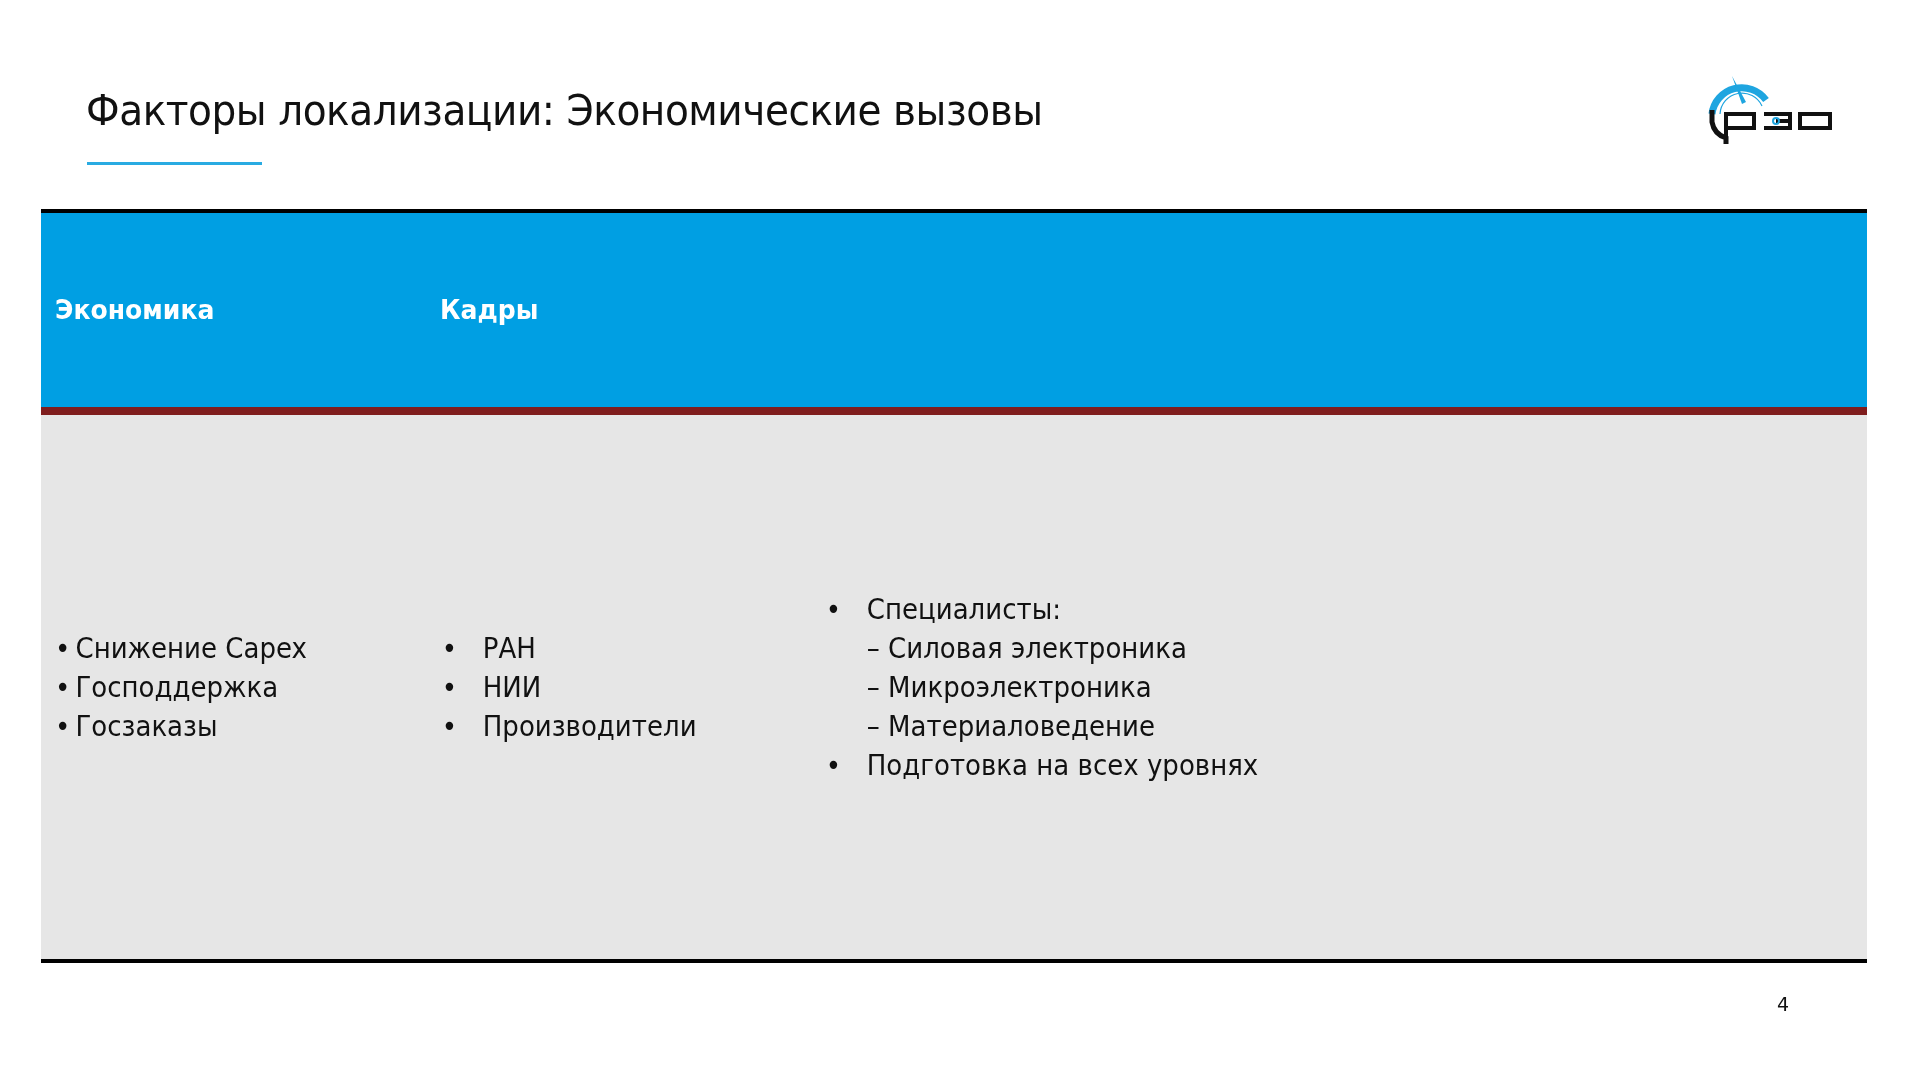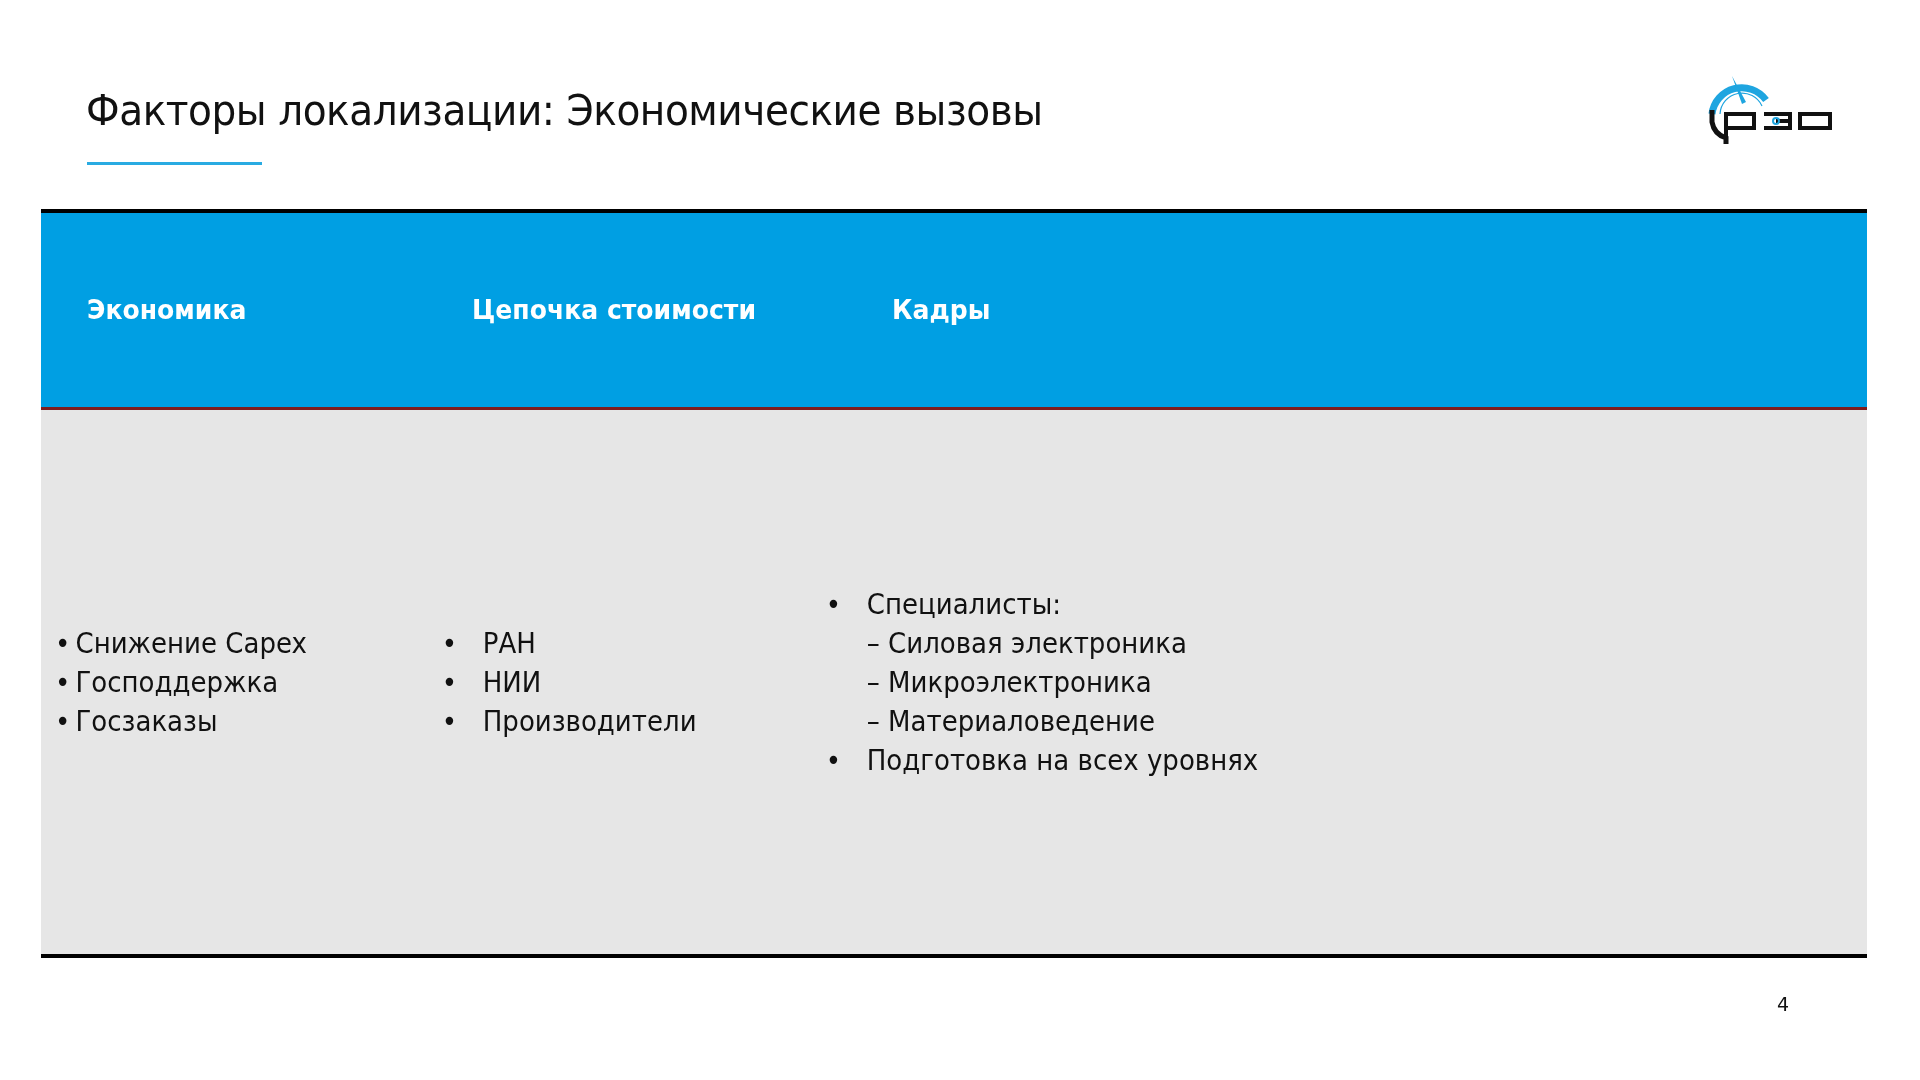--- a/index.html
+++ b/index.html
@@ -51,22 +51,21 @@
     left: 41px;
     top: 209px;
     width: 1826px;
     border-top: 4px solid #000000;
     border-bottom: 4px solid #000000;
   }
   .thead {
     display: flex;
     height: 194px;
     background: #009FE3;
-    border-bottom: 3px solid #7f1d1d;
-    padding-left: 32px;
+    border-bottom: 8px solid #7f1d1d;
   }
   .tbody {
     display: flex;
     height: 544px;
     background: #E6E6E6;
   }
   .col-1 { width: 385px; }
   .col-2 { width: 420px; }
   .col-3 { width: 384px; }
   .col-4 { width: 637px; }
@@ -128,23 +127,20 @@
 
       <rect x="94" y="42" width="30" height="14" fill="none" stroke="#111" stroke-width="4"></rect>
     </svg>
   </div>
 
   <div class="table">
     <div class="thead">
       <div class="th col-1">
         <span>Экономика</span>
       </div>
-      <div class="th col-2">
-        <span>Цепочка стоимости</span>
-      </div>
       <div class="th col-4">
         <span>Кадры</span>
       </div>
     </div>
 
     <div class="tbody">
 
       <div class="td col-1">
         <div class="inner">
           <div class="li">

